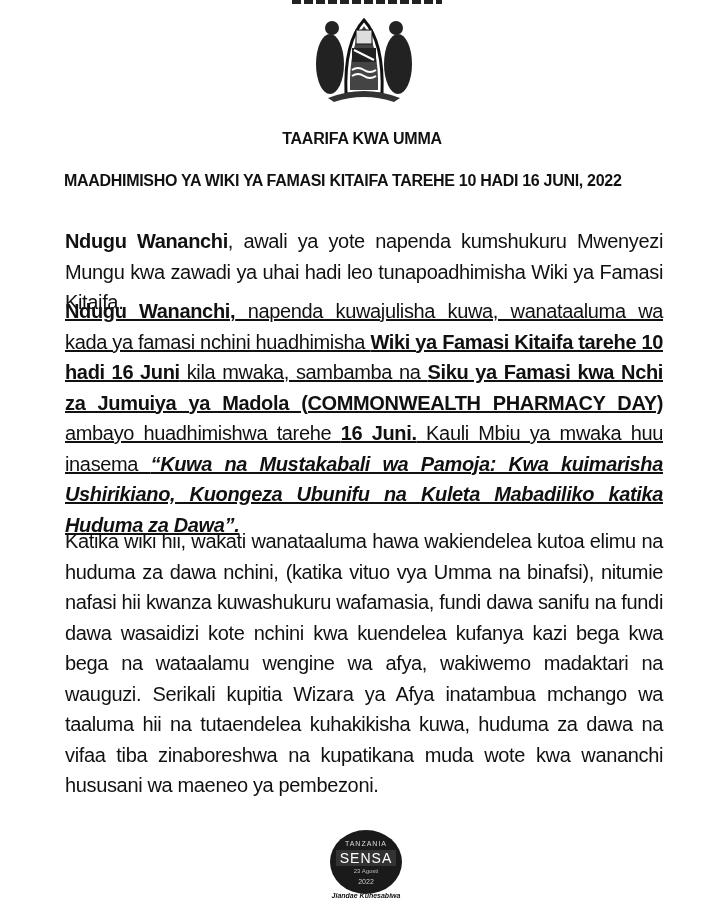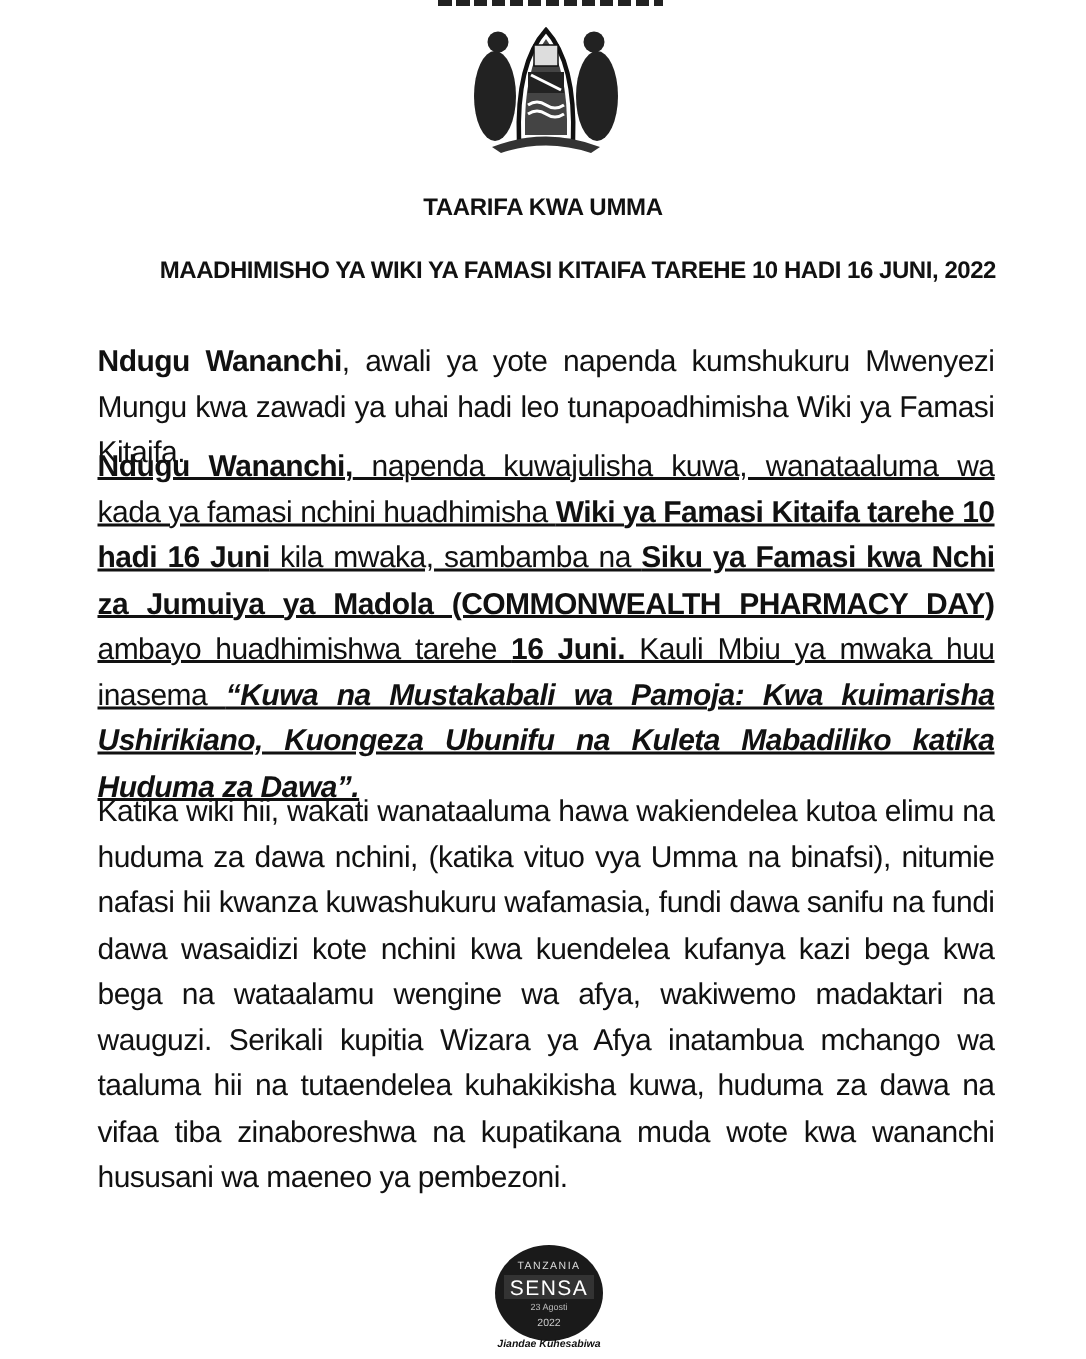--- a/index.html
+++ b/index.html
@@ -3,21 +3,21 @@
 <meta charset="utf-8">
 <style>
   html, body { margin: 0; padding: 0; background: #ffffff; }
   body { width: 724px; height: 906px; position: relative; overflow: hidden;
          font-family: "Liberation Sans", sans-serif; color: #111; }
   .top-cut { position: absolute; top: -6px; left: 292px; width: 150px; height: 10px;
              background: repeating-linear-gradient(90deg,#222 0 9px,#fff 9px 12px); }
   .coat { position: absolute; left: 308px; top: 12px; width: 112px; height: 92px; }
   .title1 { position: absolute; top: 130px; left: 0; width: 724px; text-align: center;
             font-weight: bold; font-size: 16px; letter-spacing: -0.2px; }
-  .title2 { position: absolute; top: 170px; left: 64px; width: 600px; text-align: right;
+  .title2 { position: absolute; top: 170px; left: 64px; width: 600px; text-align: left;
             font-weight: bold; font-size: 16px; line-height: 21px; letter-spacing: -0.3px; }
   .para { position: absolute; left: 65px; width: 598px; font-size: 20px; line-height: 30.5px;
           text-align: justify; letter-spacing: -0.35px; }
   .p1 { top: 226px; }
   .p2 { top: 296px; text-decoration: underline; }
   .p3 { top: 526px; }
   .b { font-weight: bold; }
   .bi { font-weight: bold; font-style: italic; }
   .sensa { position: absolute; left: 318px; top: 826px; width: 96px; height: 76px; }
 </style>

